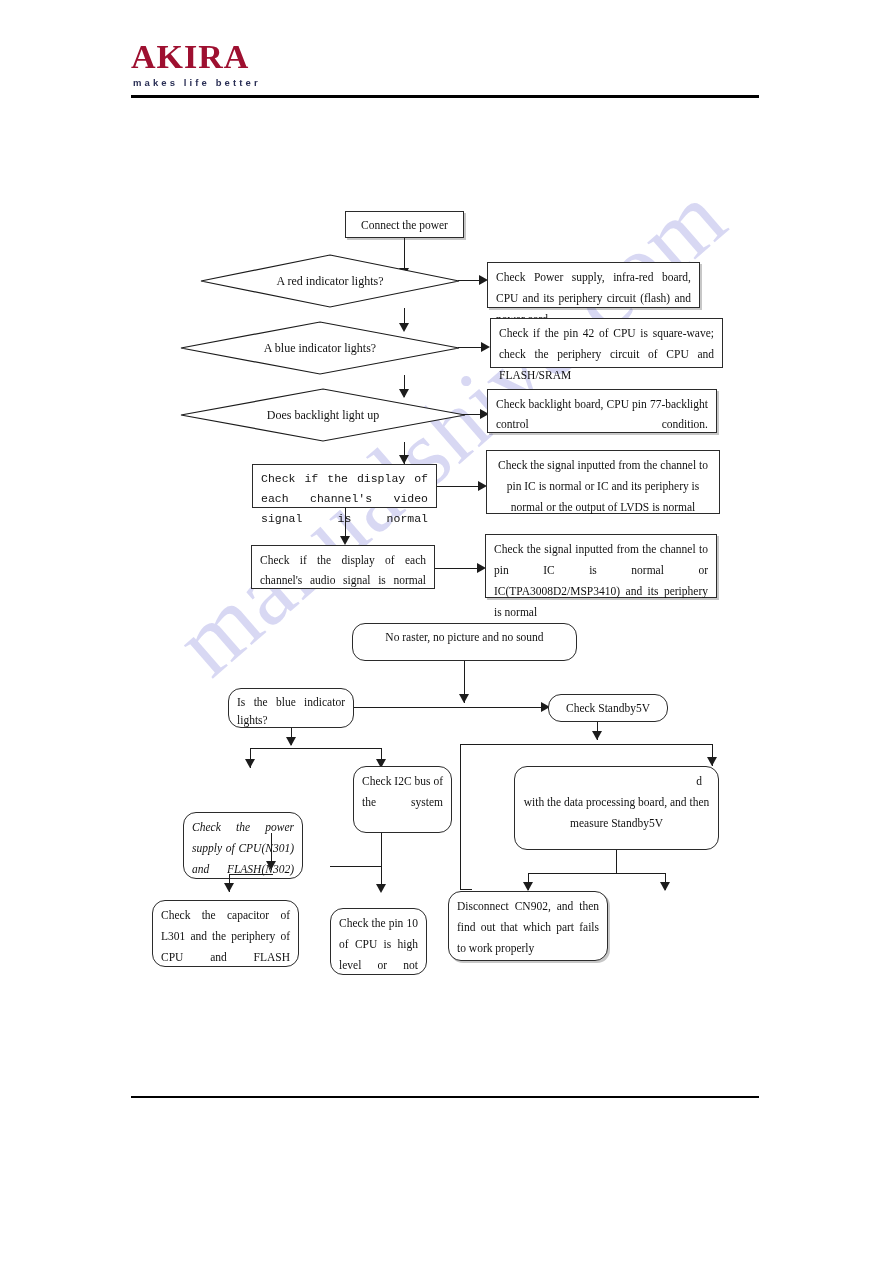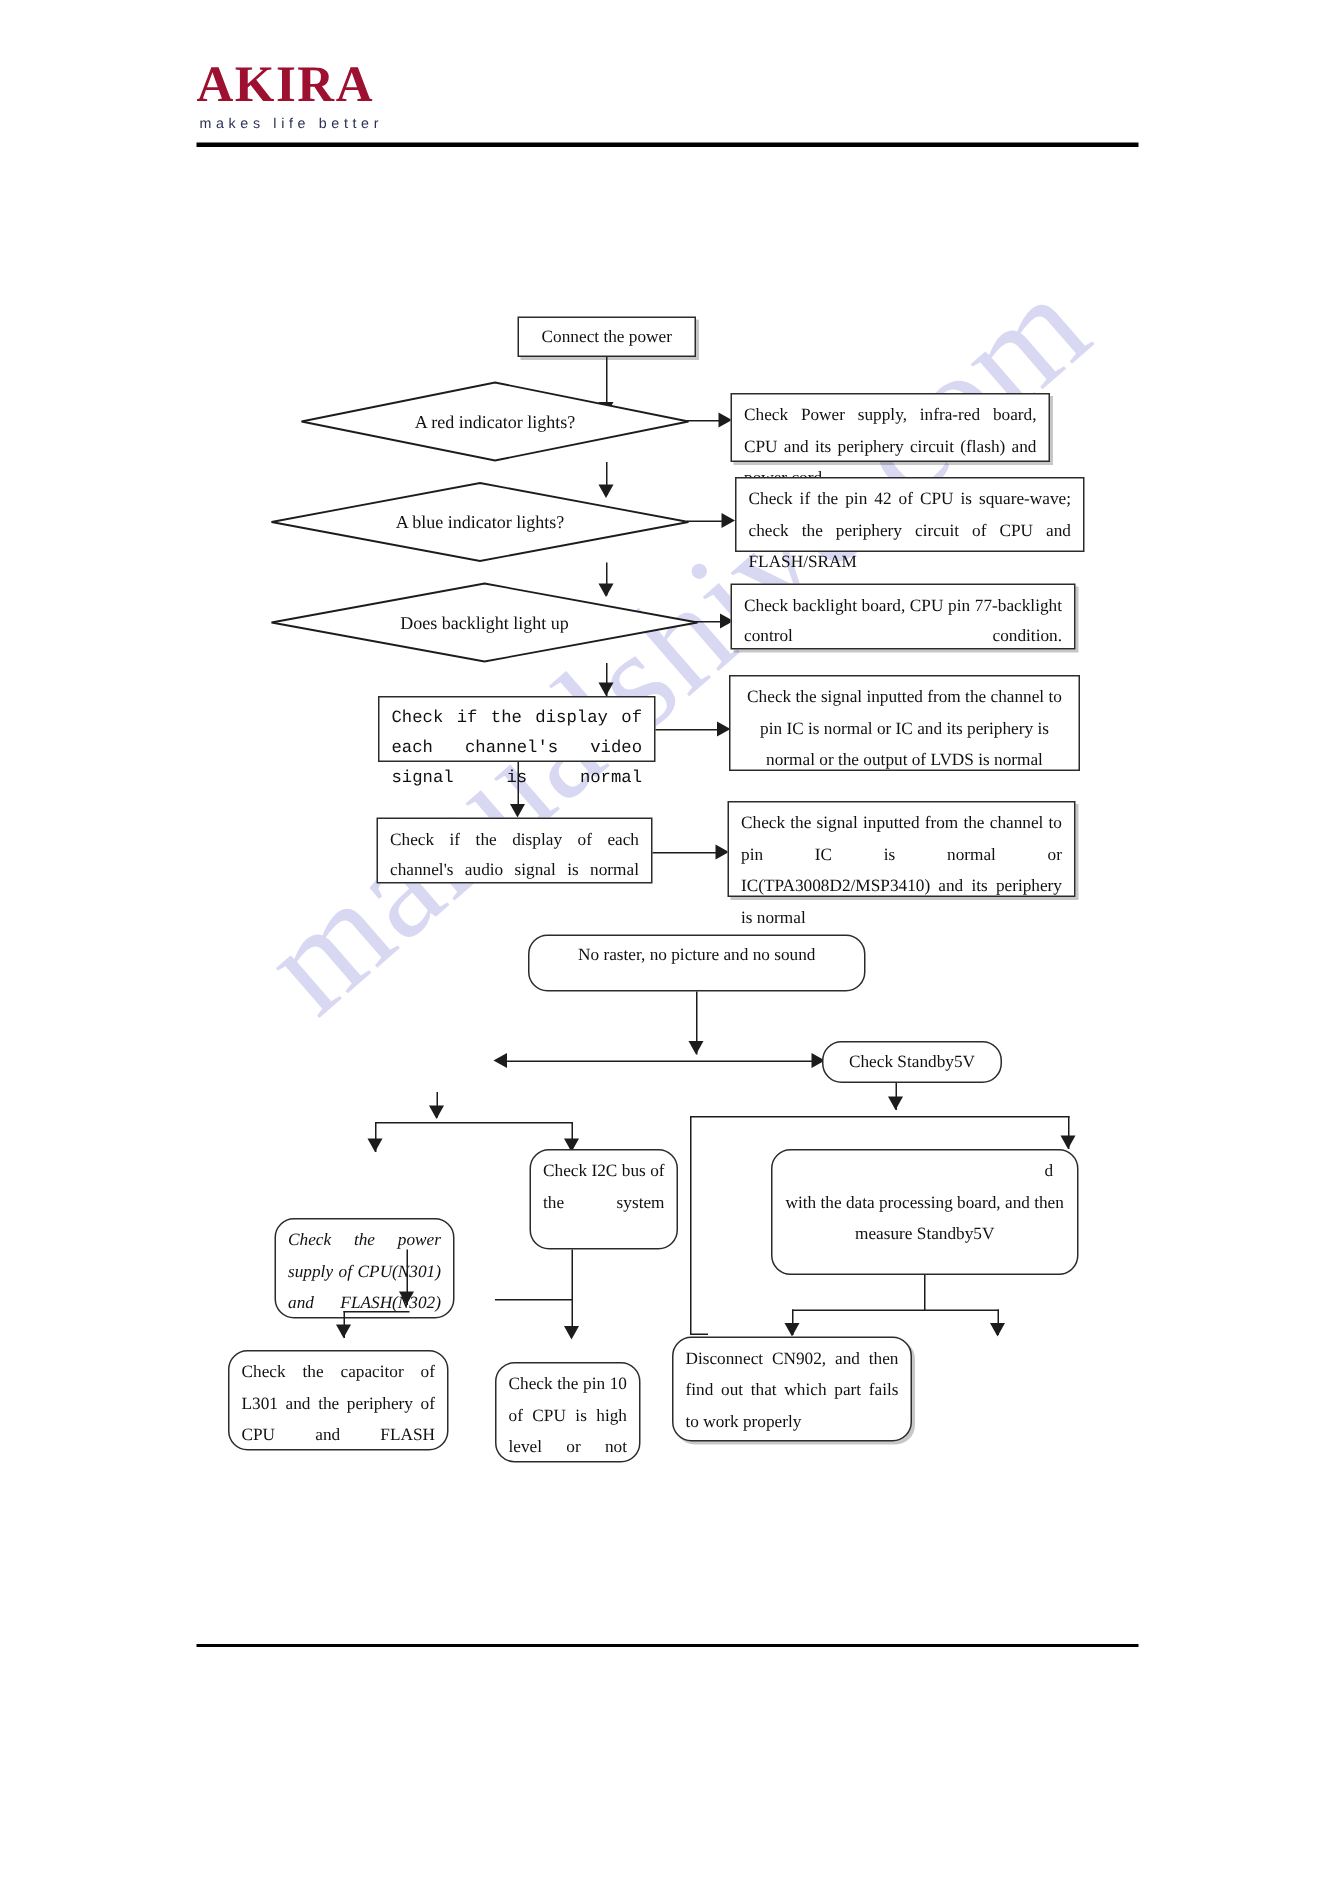--- a/index.html
+++ b/index.html
@@ -21,21 +21,21 @@
     font-size: 34px;
     letter-spacing: 1px;
     color: #9e1030;
     line-height: 34px;
   }
   .logo-tag {
     font-family: "Liberation Sans", sans-serif;
     font-size: 9.5px;
     letter-spacing: 3.1px;
     color: #2a2f55;
-    font-weight: normal;
+    font-weight: bold;
     margin-top: 3px;
     margin-left: 2px;
   }
   .rule-top {
     position:absolute; left:131px; top:95px; width:628px; height:3px;
     background:#000;
   }
   .rule-bottom {
     position:absolute; left:131px; top:1096px; width:628px; height:2px;
     background:#000;
@@ -210,20 +210,23 @@
     <p>No raster, no picture and no sound</p>
   </div>
 
   <div class="ln lnv" style="left:464px; top:661px; height:42px;"></div>
   <div class="arrow down" style="left:459px; top:694px;"></div>
 
   <div class="ln lnh" style="left:331px; top:707px; width:219px;"></div>
   <div class="arrow left" style="left:329px; top:702px;"></div>
   <div class="arrow right" style="left:541px; top:702px;"></div>
 
+  <div class="node round justleft" style="left:228px; top:688px; width:126px; height:40px; line-height:18px;">
+    <p>Is the blue indicator lights?</p>
+  </div>
 
   <div class="node round center" style="left:548px; top:694px; width:120px; height:28px;">
     <p>Check Standby5V</p>
   </div>
 
   <div class="ln lnv" style="left:291px; top:728px; height:17px;"></div>
   <div class="arrow down" style="left:286px; top:737px;"></div>
 
   <div class="ln lnh" style="left:250px; top:748px; width:132px;"></div>
   <div class="ln lnv" style="left:250px; top:748px; height:20px;"></div>

